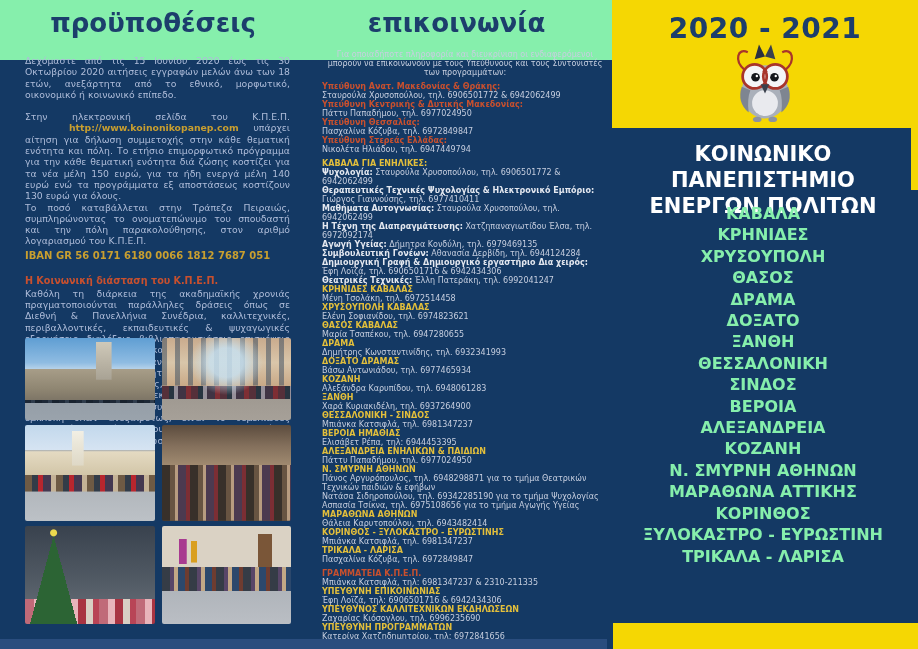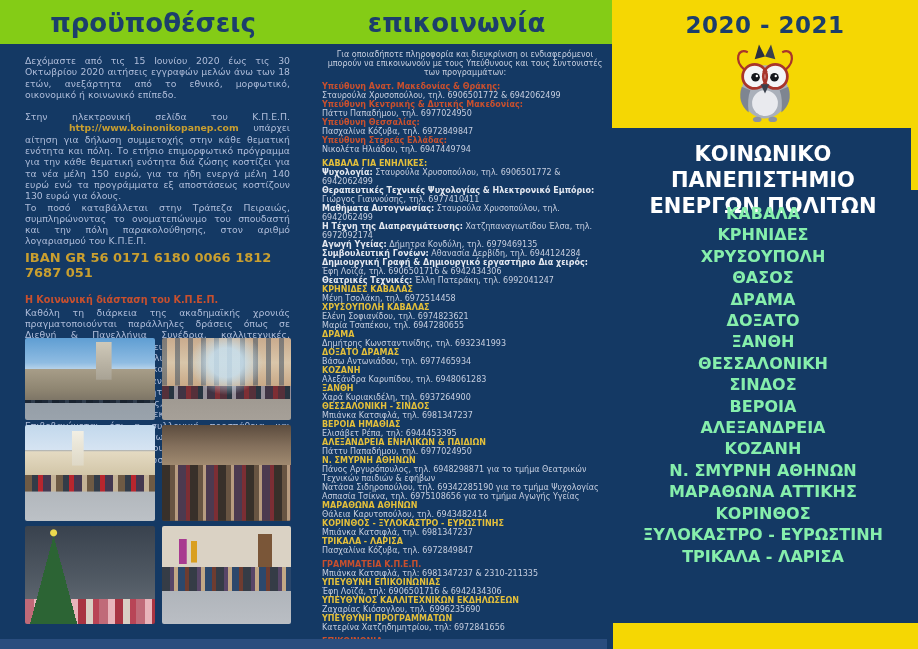--- a/index.html
+++ b/index.html
@@ -1,29 +1,29 @@
 <!DOCTYPE html>
 <html><head>
 <meta charset="utf-8">
 <style>
   html,body{margin:0;padding:0;background:#0d2a4c;}
   .page{position:relative;width:918px;height:649px;background:#143964;overflow:hidden;
         font-family:"DejaVu Sans","Liberation Sans",sans-serif;}
   
-  .band{position:absolute;left:0;top:0;width:918px;height:44px;background:#84cc16;}
+  .band{position:absolute;left:0;top:0;width:918px;height:60px;background:#86efac;}
   .band-title{position:absolute;top:0;height:44px;line-height:47px;text-align:center;
               font-size:26px;font-weight:bold;color:#1C3E6C;}
   .t-left{left:0;width:306px;}
   .t-mid{left:306px;width:301px;}
   
   .col-left{position:absolute;left:25px;top:55px;width:265px;}
   .lp{margin:0 0 11px;font-size:9.3px;line-height:11.3px;text-align:justify;color:#AEBCD9;}
   .tight{margin:0;}
   .gold{color:#C99F2F;font-weight:bold;padding-left:44px;}
-  .iban{margin:3px 0 0;font-size:13px;font-weight:bold;color:#C99F2F;}
+  .iban{margin:3px 0 0;font-size:10px;font-weight:bold;color:#C99F2F;}
   .redhead{margin:14px 0 2px;font-size:9.6px;font-weight:bold;color:#C8502E;}
   
   .photos{position:absolute;left:25px;top:338px;width:266px;display:grid;
           grid-template-columns:1fr 1fr;grid-template-rows:82px 96px 98px;gap:5px 7px;}
   .ph{border-radius:2px;background-color:#5a6a7a;}
   .s1{background:
       linear-gradient(#cfc9b9,#a8a294) no-repeat 62% 8%/12% 46%,
       linear-gradient(180deg,#5f9ed3 0%,#8fbce2 30%,#b7d3ea 38%,transparent 38%),
       linear-gradient(180deg,transparent 36%,#a79d88 38%,#8f8672 62%,#7d7566 76%,transparent 76%),
       repeating-linear-gradient(90deg,#1d2836 0 6px,#2f3c4c 6px 10px,#18222e 10px 17px) no-repeat 0 76%/100% 14%,
@@ -62,21 +62,21 @@
   .cent{text-align:center;}
   .gaptop{margin-top:5px;}
   .lab{font-weight:bold;}
   .lab.r{color:#C8502E;}
   .lab.y{color:#E3BF3B;}
   .lab.w{color:#E4E8F0;}
   .val{color:#C6CEDF;text-align:center;}
   
   .ry{position:absolute;left:612px;top:0;width:306px;height:190px;background:#F5D703;}
   .years{position:absolute;left:612px;top:12px;width:306px;text-align:center;
-         font-size:23px;font-weight:bold;color:#1C3E6C;letter-spacing:.5px;}
+         font-size:28px;font-weight:bold;color:#1C3E6C;letter-spacing:.5px;}
   .owl{position:absolute;left:612px;top:42px;width:306px;text-align:center;}
   .navy-cover{position:absolute;left:608px;top:128px;width:303px;height:62px;background:#143964;}
   .org{position:absolute;left:608px;top:141px;width:310px;text-align:center;color:#FFFFFF;
        font-weight:bold;font-size:21px;line-height:26px;}
   .cities{position:absolute;left:608px;top:203px;width:310px;text-align:center;}
   .city{font-size:16px;font-weight:bold;color:#86efac;line-height:21.4px;white-space:nowrap;}
   .bottom-bar{position:absolute;left:613px;top:623px;width:305px;height:26px;background:#F5D703;}
   .edge-strip{position:absolute;left:0;top:639px;width:607px;height:10px;background:#2A4D7E;}
 </style>
 </head>
@@ -126,20 +126,21 @@
       <div class="cline"><span class="lab w">Η Τέχνη της Διαπραγμάτευσης:</span> <span class="val">Χατζηπαναγιωτίδου Έλσα, τηλ. 6972092174</span></div>
       <div class="cline"><span class="lab w">Αγωγή Υγείας:</span> <span class="val">Δήμητρα Κονδύλη, τηλ. 6979469135</span></div>
       <div class="cline"><span class="lab w">Συμβουλευτική Γονέων:</span> <span class="val">Αθανασία Δερβίδη, τηλ. 6944124284</span></div>
       <div class="cline"><span class="lab w">Δημιουργική Γραφή &amp; Δημιουργικό εργαστήριο Δια χειρός:</span></div>
       <div class="cline"><span class="val">Έφη Λοϊζά, τηλ. 6906501716 &amp; 6942434306</span></div>
       <div class="cline"><span class="lab w">Θεατρικές Τεχνικές:</span> <span class="val">Έλλη Πατεράκη, τηλ. 6992041247</span></div>
       <div class="cline"><span class="lab y">ΚΡΗΝΙΔΕΣ ΚΑΒΑΛΑΣ</span></div>
       <div class="cline"><span class="val">Μένη Τσολάκη, τηλ. 6972514458</span></div>
       <div class="cline"><span class="lab y">ΧΡΥΣΟΥΠΟΛΗ ΚΑΒΑΛΑΣ</span></div>
       <div class="cline"><span class="val">Ελένη Σοφιανίδου, τηλ. 6974823621</span></div>
+      <div class="cline"><span class="lab y">ΘΑΣΟΣ ΚΑΒΑΛΑΣ</span></div>
       <div class="cline"><span class="val">Μαρία Τσαπέκου, τηλ. 6947280655</span></div>
       <div class="cline"><span class="lab y">ΔΡΑΜΑ</span></div>
       <div class="cline"><span class="val">Δημήτρης Κωνσταντινίδης, τηλ. 6932341993</span></div>
       <div class="cline"><span class="lab y">ΔΟΞΑΤΟ ΔΡΑΜΑΣ</span></div>
       <div class="cline"><span class="val">Βάσω Αντωνιάδου, τηλ. 6977465934</span></div>
       <div class="cline"><span class="lab y">ΚΟΖΑΝΗ</span></div>
       <div class="cline"><span class="val">Αλεξάνδρα Καρυπίδου, τηλ. 6948061283</span></div>
       <div class="cline"><span class="lab y">ΞΑΝΘΗ</span></div>
       <div class="cline"><span class="val">Χαρά Κυριακιδέλη, τηλ. 6937264900</span></div>
       <div class="cline"><span class="lab y">ΘΕΣΣΑΛΟΝΙΚΗ - ΣΙΝΔΟΣ</span></div>

